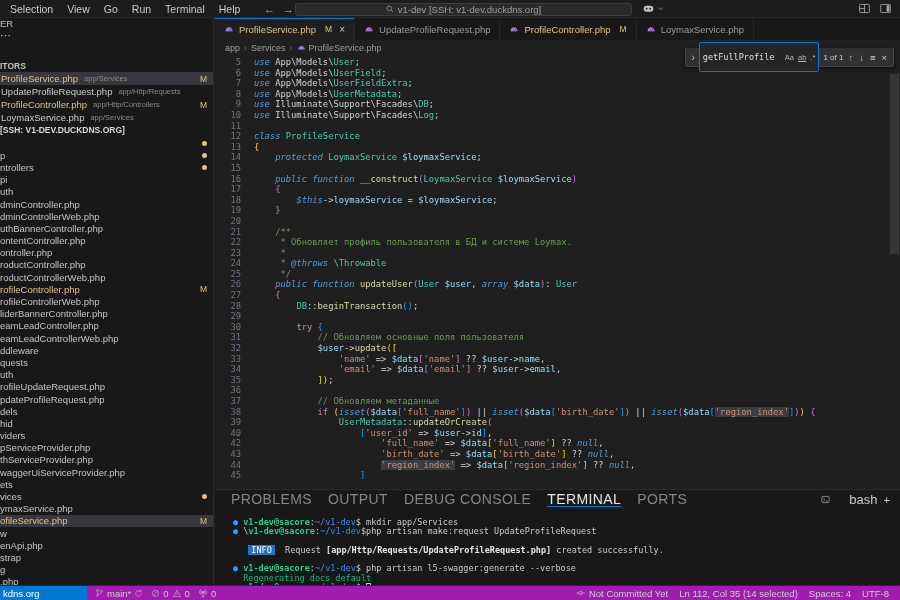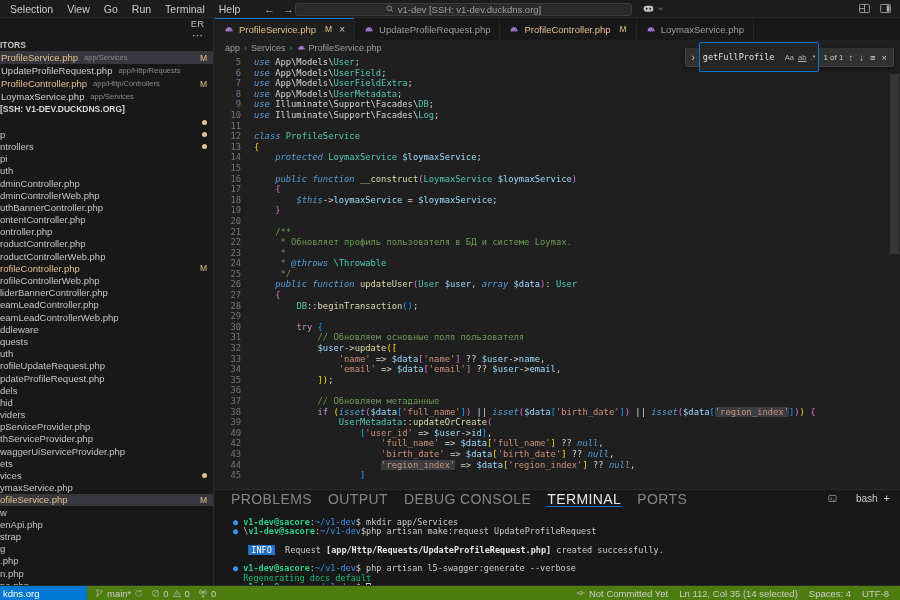--- a/index.html
+++ b/index.html
@@ -15,24 +15,24 @@
     align-items:center; color:#b9b9b9; font-size:11px; }
   .cmd-center { position:absolute; left:295px; top:2.5px; width:337px; height:13px; background:#2a2a2a;
     border:1px solid #3c3c3c; border-radius:3px; color:#9f9f9f; font-size:9.5px;
     display:flex; align-items:center; justify-content:center; gap:4px; }
   .copilot { position:absolute; left:642px; top:2px; display:flex; align-items:center; gap:2px; }
   .tb-right { position:absolute; right:8px; top:2px; display:flex; gap:8px; align-items:center; }
 
   
   .sidebar { position:absolute; top:18px; left:0; width:214px; bottom:15px; background:#181818;
     border-right:1px solid #2a2a2a; overflow:hidden; }
-  .sb-header { height:22px; display:flex; align-items:flex-end; justify-content:space-between;
+  .sb-header { height:22px; display:flex; align-items:flex-start; justify-content:space-between;
     color:#bcbcbc; font-size:9.5px; padding-right:9px;flex-direction:column; }
   .sb-ellipsis { color:#cccccc; font-size:11px; letter-spacing:1px; }
-  .sb-sec { height:11px; line-height:11px; color:#c3c3c3; font-size:8.5px; font-weight:bold; }
+  .sb-sec { height:11px; line-height:11px; color:#c3c3c3; font-size:8.5px; font-weight:bold;margin-top:21px; }
   .oe-row { height:13px; display:flex; align-items:center; padding:0 6px 0 1px; }
   .oe-row.sel { background:#37373d; }
   .oe-name { font-size:9.5px; color:#cccccc; white-space:nowrap; }
   .oe-name.mod { color:#e2c08d; }
   .oe-path { font-size:7.5px; color:#8a8a8a; margin-left:6px; white-space:nowrap; flex:1;
     overflow:hidden; }
   .badge-m { color:#e2c08d; font-size:8.5px; margin-left:4px; }
   .sb-ssh { height:13px; line-height:13px; color:#d8d8d8; font-size:8.5px; font-weight:bold;
     white-space:nowrap; }
   .tree-row { height:12.2px; display:flex; align-items:center; padding:0 6px 0 0;
@@ -87,33 +87,33 @@
   
   .panel { position:absolute; left:0; right:0; bottom:0; height:96px; background:#181818;
     border-top:1px solid #2a2a2a; overflow:hidden; }
   .panel-tabs { height:18px; display:flex; align-items:center; padding-left:8px; }
   .ptab { font-size:14px; color:#868686; padding:0 8px; height:18px; line-height:18px;
     letter-spacing:.4px; position:relative; }
   .ptab.active { color:#e7e7e7; }
   .ptab.active::after { content:""; position:absolute; left:8px; right:8px; bottom:1px;
     height:1px; background:#0078d4; }
   .panel-right { position:absolute; right:10px; top:2px; display:flex; align-items:center; gap:6px; }
-  .shell-label { color:#cccccc; font-size:10px; display:flex; align-items:center; gap:19px; }
+  .shell-label { color:#cccccc; font-size:13px; display:flex; align-items:center; gap:19px; }
   .plus { color:#cccccc; font-size:11px; }
   .term { padding:10px 0 0 18px; font-family:"DejaVu Sans Mono", monospace; }
   .tl { height:9.3px; line-height:9.3px; font-size:8.5px; white-space:pre; }
   .c-g { color:#23d18b; font-weight:bold; } .c-bl { color:#3b8eea; } .c-w { color:#cccccc; }
   .c-wb { color:#e8e8e8; font-weight:bold; } .c-gr { color:#0dbc79;text-align:right; }
   .c-dec { color:#3794ff; } .c-dech { color:#848484; }
   .c-info { background:#2472c8; color:#ffffff; padding:0 3px; }
   .c-cur { display:inline-block; width:5px; height:8px; border:1px solid #c5c5c5;
     vertical-align:-1px; }
 
   
-  .statusbar { position:absolute; left:0; right:0; bottom:0; height:15px; background:#4d7c0f;
+  .statusbar { position:absolute; left:0; right:0; bottom:0; height:15px; background:#a21caf;
     border-top:1px solid #2a2a2a; display:flex; align-items:center; font-size:9.5px;
     color:#cccccc; }
   .sb-remote { height:15px; background:#0078d4; color:#ffffff; display:flex; align-items:center;
     padding:0 8px 0 3px; min-width:87px; }
   .sb-item { display:flex; align-items:center; gap:3px; margin-left:8px; white-space:nowrap; }
   .sb-spacer { flex:1; }
   .sb-item.right { margin-left:0; margin-right:11px; }
   svg { display:block; }
 </style>
 </head>

